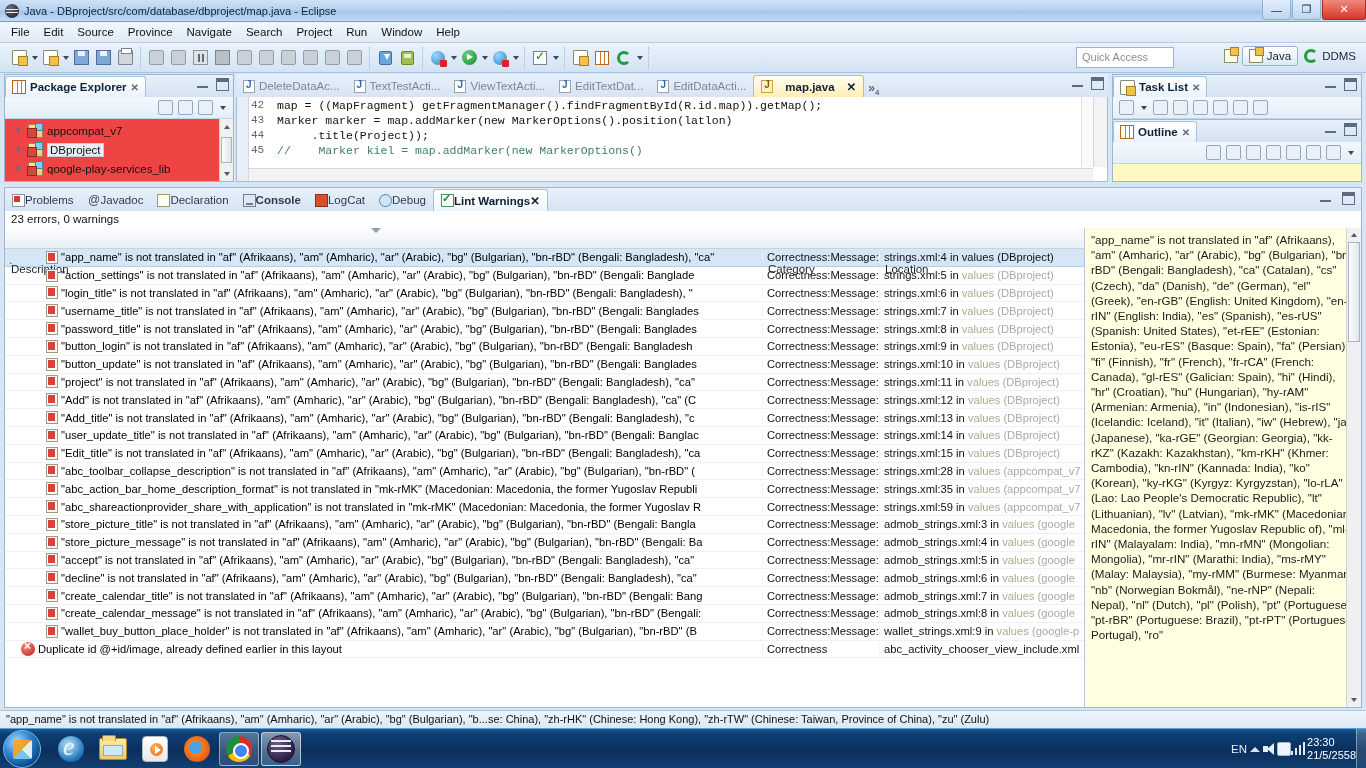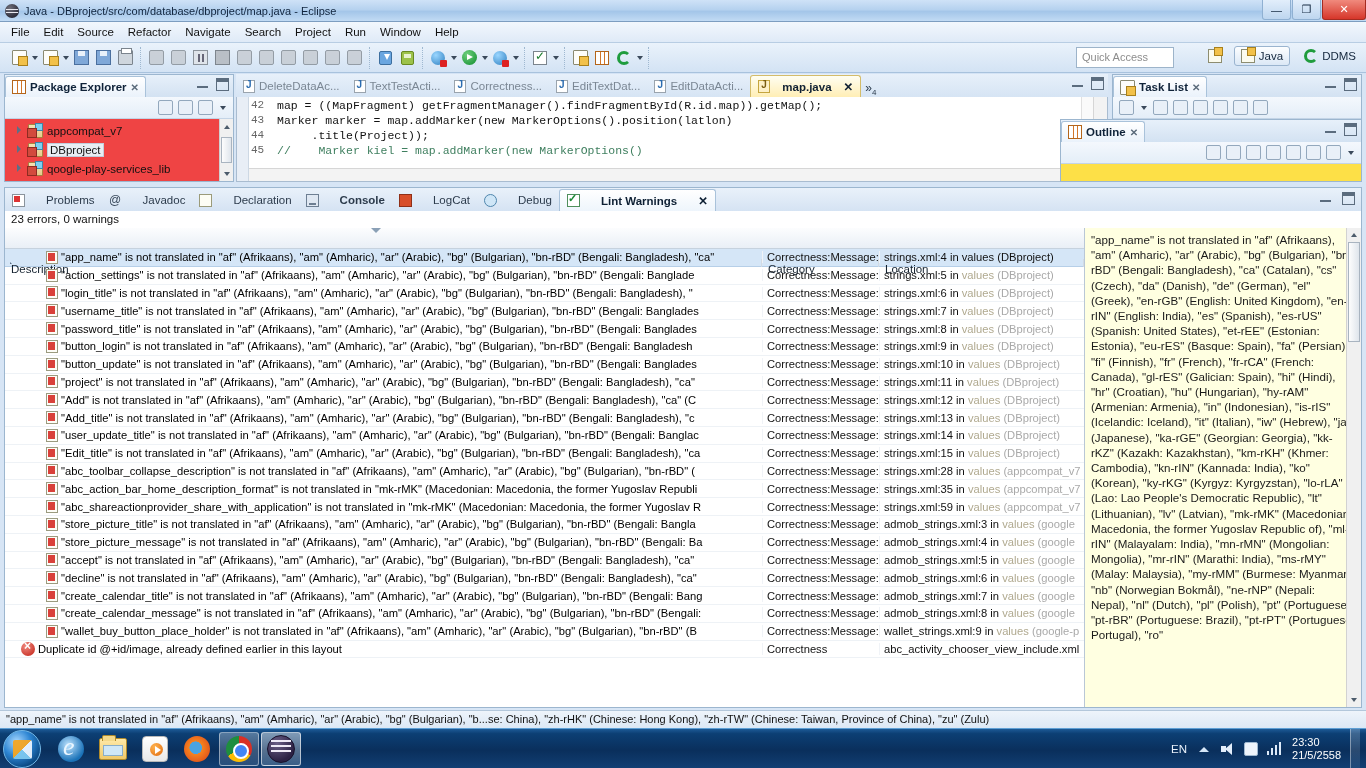--- a/index.html
+++ b/index.html
@@ -97,21 +97,21 @@
   .ico.persp { width:14px;height:14px;background:#fbfbee;border:1px solid #8d8d70; }
   .ico.persp::after{content:"";position:absolute;right:-2px;top:-3px;width:7px;height:7px;background:#f2c14a;border:1px solid #a8801c;}
 
   .quick-access {
     position: absolute; right: 192px; top: 4px;
     width: 98px; height: 21px;
     background: #fff; border: 1px solid #9db4ca;
     font-size: 11px; color: #8d8d8d;
     padding: 3px 5px;
   }
-  .persp-bar { position: absolute; right: 4px; top: 3px; display: flex; align-items: center; gap: 8px; }
+  .persp-bar { position: absolute; right: 4px; top: 3px; display: flex; align-items: center; gap: 0; }
   .persp-btn {
     display: flex; align-items: center; gap: 4px;
     padding: 2px 6px; font-size: 11.5px; color: #13263c;
   }
   .persp-btn.active { background: linear-gradient(to bottom,#fdfeff,#dbe8f6); border: 1px solid #9ab4cf; border-radius: 3px; }
 
   
   .main { position: absolute; left: 0; top: 74px; right: 0; bottom: 58px; background: #d7e5f5; }
 
   .panel { position: absolute; background: #fff; }
@@ -182,26 +182,26 @@
   .gutter { position:absolute; left:0; top:0; bottom:0; width:12px; background:#e8eef6; border-right:1px solid #cdd8e4;}
   .lnum { position:absolute; left:14px; width:22px; text-align:left; color:#666; font-size:11px;}
   .cline { position:absolute; left:40px; white-space:pre; color:#111; }
   .cmt { color:#3f7f5f; }
   .code-scroll { position:absolute; right:0; top:0; bottom:14px; width:14px; background:#f3f3f3; border-left:1px solid #d6d6d6;}
   .code-hscroll{ position:absolute; left:12px; right:14px; bottom:0; height:13px; background:#f3f3f3; border-top:1px solid #d6d6d6;}
   .marker-bar { position:absolute; right:14px; top:0; bottom:14px; width:12px; background:#fafafa; border-left:1px solid #e0e0e0;}
 
   
   #task-list { right: 4px; top: 0; width: 250px; height: 48px; border:1px solid #9cb6cf; background:#fff;}
-  #outline { right: 4px; top: 45px; width: 302px; height: 63px; border:1px solid #9cb6cf; background:#fde047;}
+  #outline { right: 4px; top: 45px; width: 250px; height: 63px; border:1px solid #9cb6cf; background:#fef9c3;}
 
   
   #lint-panel { left: 4px; right: 4px; top: 113px; bottom: 2px; background:#fff; border:1px solid #9cb6cf; }
   .lint-tabs { height: 23px; display:flex; align-items:flex-end; background:linear-gradient(to bottom,#e9f1fa,#d5e3f3); position:relative;}
-  .ltab { display:flex; align-items:center; gap:21px; height:22px; padding:0 7px; font-size:11.5px; color:#2c3b4c; white-space:nowrap;}
+  .ltab { display:flex; align-items:center; gap:0; height:22px; padding:0 7px; font-size:11.5px; color:#2c3b4c; white-space:nowrap;}
   .ltab.active { background:linear-gradient(to bottom,#ffffff,#eef5fc); border:1px solid #a9c2da; border-bottom:none; border-radius:3px 3px 0 0; font-weight:bold; color:#0d1f33;}
   .ltab.bold { font-weight:bold; }
   .sq { width:13px;height:13px;flex:none;position:relative; }
   .sq.problems { background:#fff; border:1px solid #8a939c; }
   .sq.problems::after{content:"";position:absolute;left:1px;top:1px;width:6px;height:6px;background:#d33;}
   .sq.javadoc { font-size:12px; color:#3a4a5c; display:flex;align-items:center;justify-content:center; }
   .sq.decl { background:#fdfdf4;border:1px solid #9b9b7a; }
   .sq.console { background:#dfe8f3;border:1px solid #6d7f93; }
   .sq.console::after{content:"";position:absolute;left:2px;bottom:1px;right:2px;height:2px;background:#6d7f93;}
   .sq.logcat { background:#d84f2a;border:1px solid #8f3018; }
@@ -294,21 +294,21 @@
   .wmp{width:26px;height:26px;border-radius:4px;background:linear-gradient(#fff,#e9e9e9);border:1px solid #b9b9b9;position:relative;}
   .wmp::after{content:"";position:absolute;left:7px;top:6px;width:13px;height:13px;border-radius:50%;background:radial-gradient(circle at 35% 30%,#ffb24d,#e06a10);}
   .wmp::before{content:"";position:absolute;left:12px;top:9px;border-left:6px solid #fff;border-top:4px solid transparent;border-bottom:4px solid transparent;z-index:2;}
   .ff{width:26px;height:26px;border-radius:50%;background:radial-gradient(circle at 45% 45%,#4aa3e0 0 30%,#f5821f 32%,#e2571a 75%,#b53d10 100%);}
   .chrome{width:26px;height:26px;border-radius:50%;position:relative;
     background:conic-gradient(#d93025 0 33%, #fbbc04 33% 66%, #1e8e3e 66% 100%);}
   .chrome::after{content:"";position:absolute;left:7px;top:7px;width:12px;height:12px;border-radius:50%;background:#4285f4;border:2px solid #fff;}
   .eclipse-icon{width:28px;height:28px;border-radius:50%;background:radial-gradient(circle at 35% 28%,#6b5f86,#2c2144 70%);position:relative;border:1px solid #17102a;}
   .eclipse-icon::after{content:"";position:absolute;left:3px;right:3px;top:9px;height:2px;background:#efeaf6;box-shadow:0 5px 0 #efeaf6, 0 -5px 0 #efeaf6;}
 
-  .tray { margin-left:auto; display:flex; align-items:center; gap:9px; padding-right:6px; color:#eaf2fb; font-size:11px;}
+  .tray { margin-left:auto; display:flex; align-items:center; color:#eaf2fb; font-size:11px;}
   .tray-ico { width:16px; height:16px; position:relative; }
   .tray .lang { font-size:11.5px; }
   .tray .arrow-up::after{content:"";position:absolute;left:3px;top:6px;border-left:5px solid transparent;border-right:5px solid transparent;border-bottom:5px solid #d5e6f7;}
   .spk { width:14px;height:12px;position:relative;}
   .spk::before{content:"";position:absolute;left:0;top:3px;width:5px;height:6px;background:#e3eefb;}
   .spk::after{content:"";position:absolute;left:4px;top:0;border-top:6px solid transparent;border-bottom:6px solid transparent;border-right:7px solid #e3eefb;}
   .flag { width:14px;height:14px;background:#eef4fb;border:1px solid #9fb8d0;border-radius:2px;}
   .bars { width:16px;height:13px;position:relative;}
   .bars i{position:absolute;bottom:0;width:2px;background:#dce9f8;}
   .bars i:nth-child(1){left:0;height:4px;} .bars i:nth-child(2){left:4px;height:7px;}
@@ -328,21 +328,21 @@
       <div class="winbtn">—</div>
       <div class="winbtn">❐</div>
       <div class="winbtn close">✕</div>
     </div>
   </div>
 
   <div class="menubar">
     <div class="mi">File</div>
     <div class="mi">Edit</div>
     <div class="mi">Source</div>
-    <div class="mi">Refactor</div>
+    <div class="mi">Province</div>
     <div class="mi">Navigate</div>
     <div class="mi">Search</div>
     <div class="mi">Project</div>
     <div class="mi">Run</div>
     <div class="mi">Window</div>
     <div class="mi">Help</div>
   </div>
 
   <div class="toolbar">
     <div class="tgroup">
@@ -503,21 +503,21 @@
         <div class="etab">
           <span class="jico"></span>
           <span>DeleteDataAc...</span>
         </div>
         <div class="etab">
           <span class="jico"></span>
           <span>TextTestActi...</span>
         </div>
         <div class="etab">
           <span class="jico"></span>
-          <span>Correctness...</span>
+          <span>ViewTextActi...</span>
         </div>
         <div class="etab">
           <span class="jico"></span>
           <span>EditTextDat...</span>
         </div>
         <div class="etab">
           <span class="jico"></span>
           <span>EditDataActi...</span>
         </div>
         <div class="etab active">

